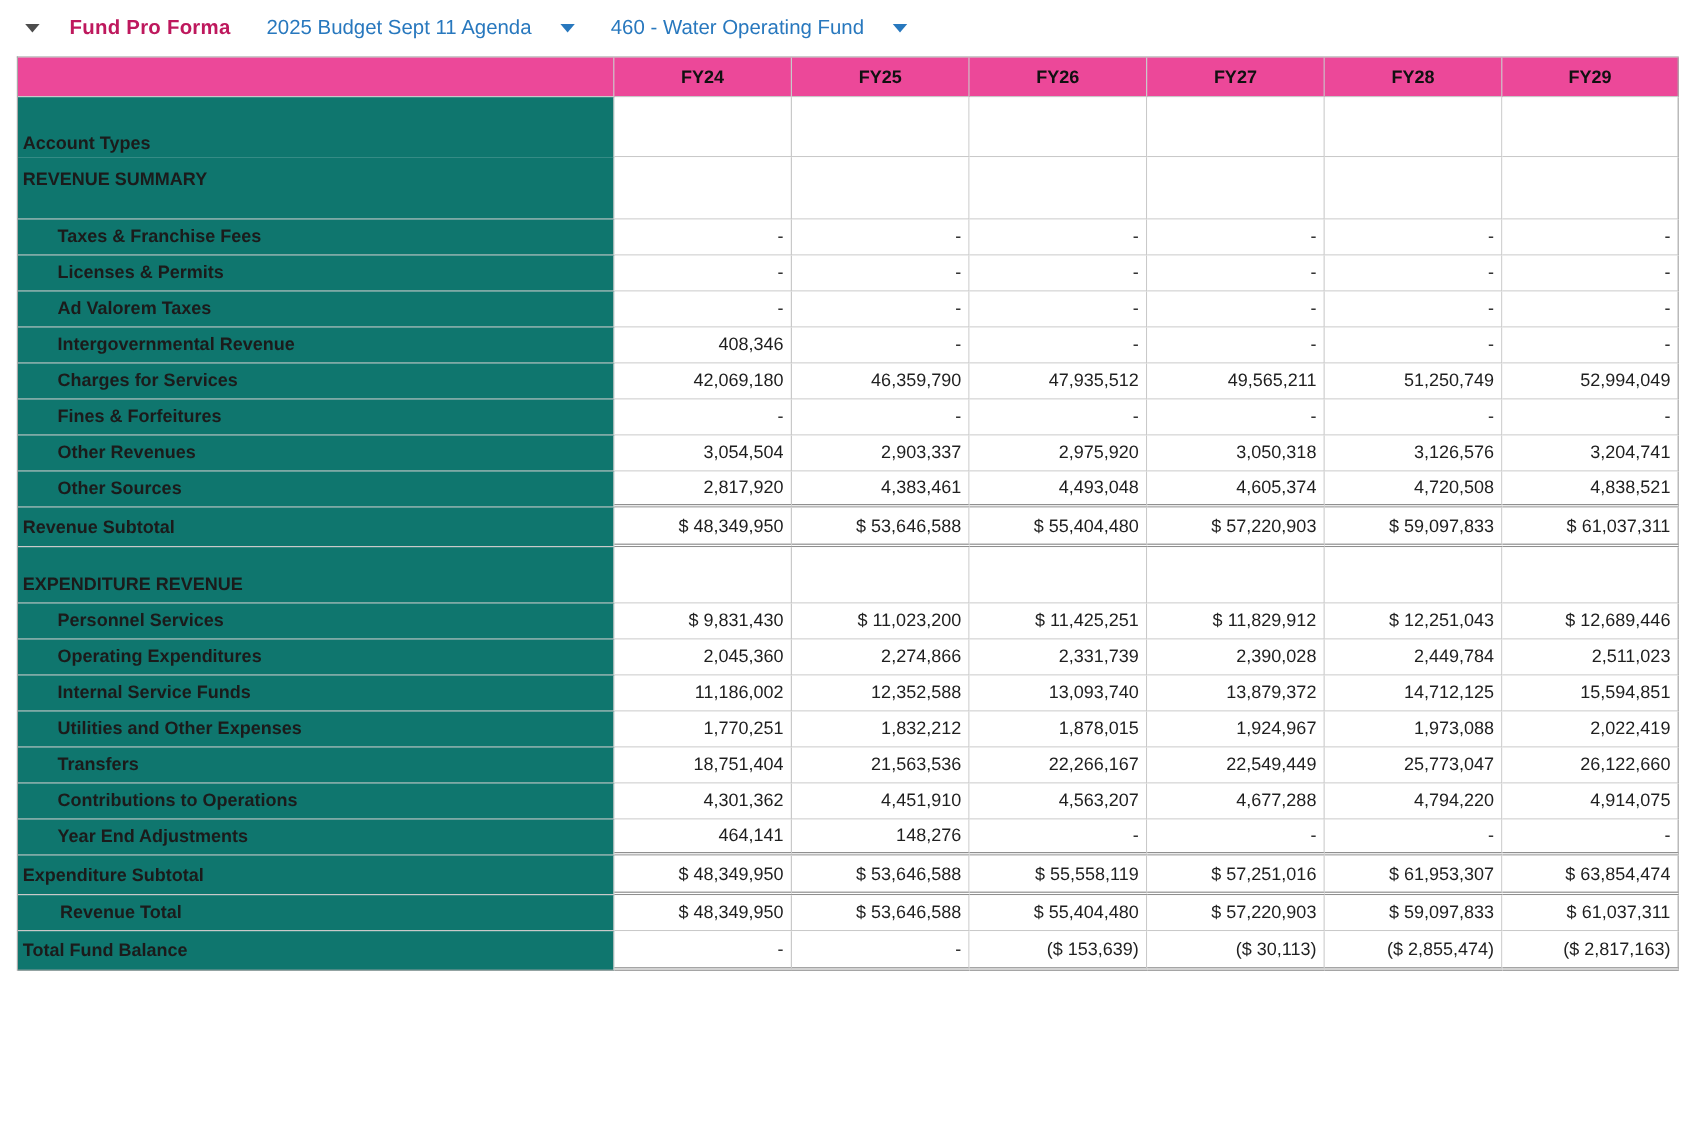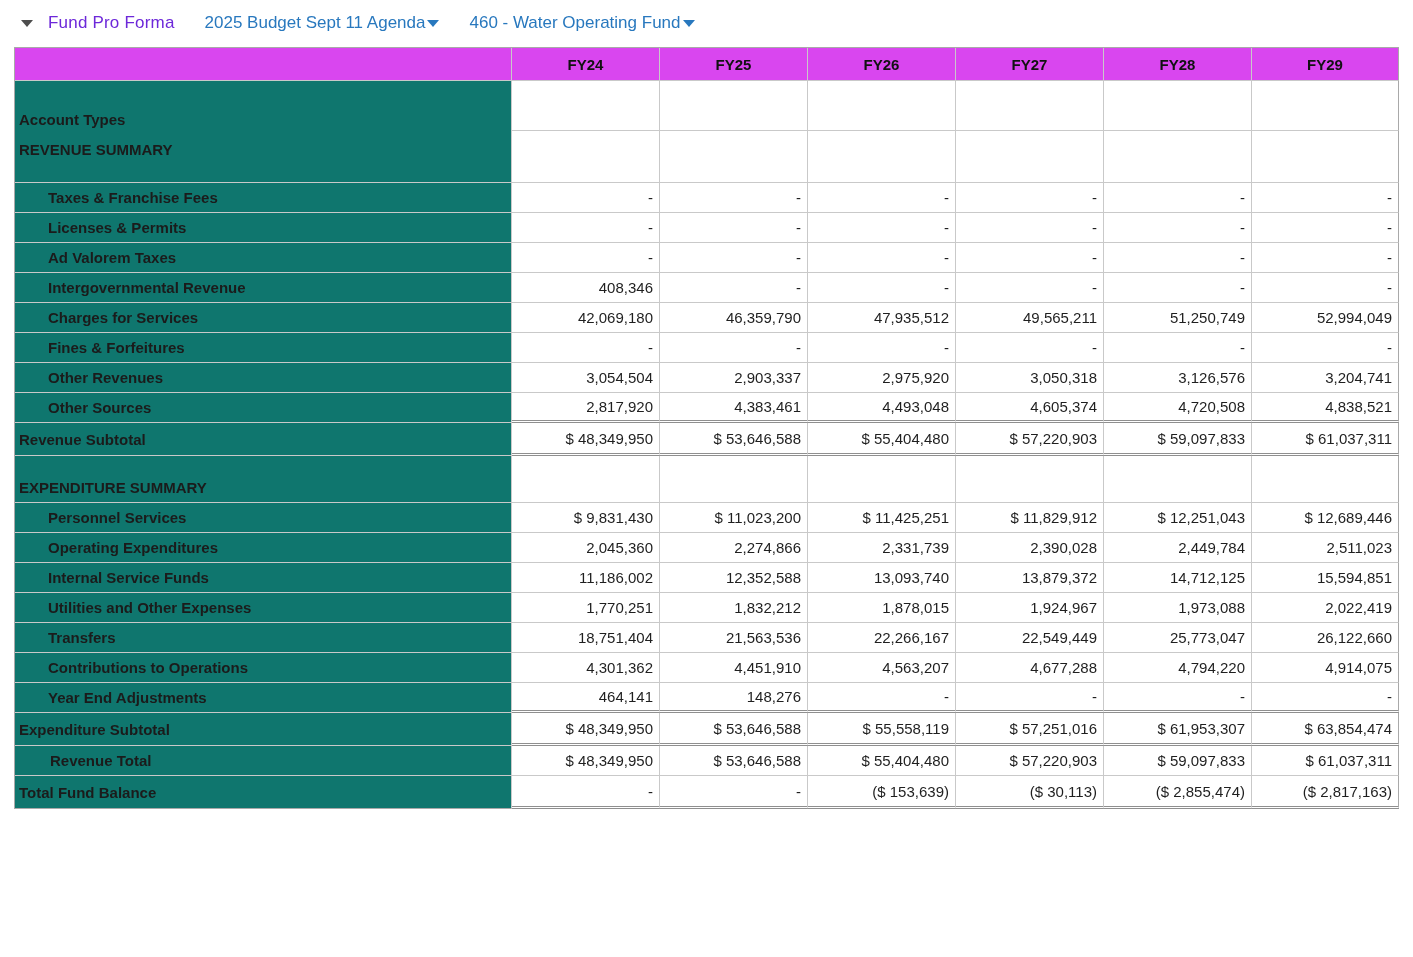--- a/index.html
+++ b/index.html
@@ -14,25 +14,25 @@
     display:flex;align-items:center;
     padding:10px 0 0 21px;height:36px;box-sizing:border-box;
   }
   .caret-dark{
     width:0;height:0;
     border-left:6px solid transparent;border-right:6px solid transparent;
     border-top:7px solid #4d4d4d;
     cursor:pointer;
   }
   .page-title{
-    font-size:17px;font-weight:normal;color:#6d28d9;
-    margin-left:15px;letter-spacing:.2px;
+    font-size:17px;font-weight:bold;color:#be185d;
+    margin-left:25px;letter-spacing:.2px;
   }
   .dropdown{
-    display:flex;align-items:center;gap:2px;
+    display:flex;align-items:center;gap:24px;
     margin-left:30px;cursor:pointer;
   }
   .dropdown .dd-label{font-size:17px;color:#2878be;}
   .caret-blue{
     width:0;height:0;
     border-left:6px solid transparent;border-right:6px solid transparent;
     border-top:7px solid #2878be;
   }
   
   .table-wrap{margin:11px 0 0 14px;}
@@ -50,21 +50,21 @@
   td.lbl{
     background:#0f766e;font-weight:bold;color:#1b1b1b;
     text-align:left;
   }
   td.val{
     background:#ffffff;text-align:right;padding-right:6px;color:#1f1f1f;
   }
   td.dbl{border-bottom:3px double #8f8f8f;padding-left:24px;}
   
   tr.r-header td{
-    background:#d946ef;font-weight:bold;text-align:center;
+    background:#ec4899;font-weight:bold;text-align:center;
     height:33px;color:#111;
   }
   tr.r-band-start td{height:50px;}
   tr.r-band-start td.lbl{border-bottom:none;vertical-align:bottom;padding-bottom:3px;}
   tr.r-band-end td{height:52px;}
   tr.r-band-end td.lbl{vertical-align:bottom;padding-bottom:24px;}
   tr.r-band td{height:47px;}
   tr.r-band td.lbl{vertical-align:bottom;padding-bottom:6px;}
   tr.r-item td{height:30px;}
   tr.r-total-item td{height:30px;}
@@ -206,21 +206,21 @@
         <tr class="r-subtotal">
           <td class="lbl ind0">Revenue Subtotal</td>
           <td class="val dbl">$ 48,349,950</td>
           <td class="val dbl">$ 53,646,588</td>
           <td class="val dbl">$ 55,404,480</td>
           <td class="val dbl">$ 57,220,903</td>
           <td class="val dbl">$ 59,097,833</td>
           <td class="val dbl">$ 61,037,311</td>
         </tr>
         <tr class="r-band">
-          <td class="lbl ind0">EXPENDITURE SUMMARY</td>
+          <td class="lbl ind0">EXPENDITURE REVENUE</td>
           <td class="val"></td>
           <td class="val"></td>
           <td class="val"></td>
           <td class="val"></td>
           <td class="val"></td>
           <td class="val"></td>
         </tr>
         <tr class="r-item">
           <td class="lbl ind2">Personnel Services</td>
           <td class="val">$ 9,831,430</td>

